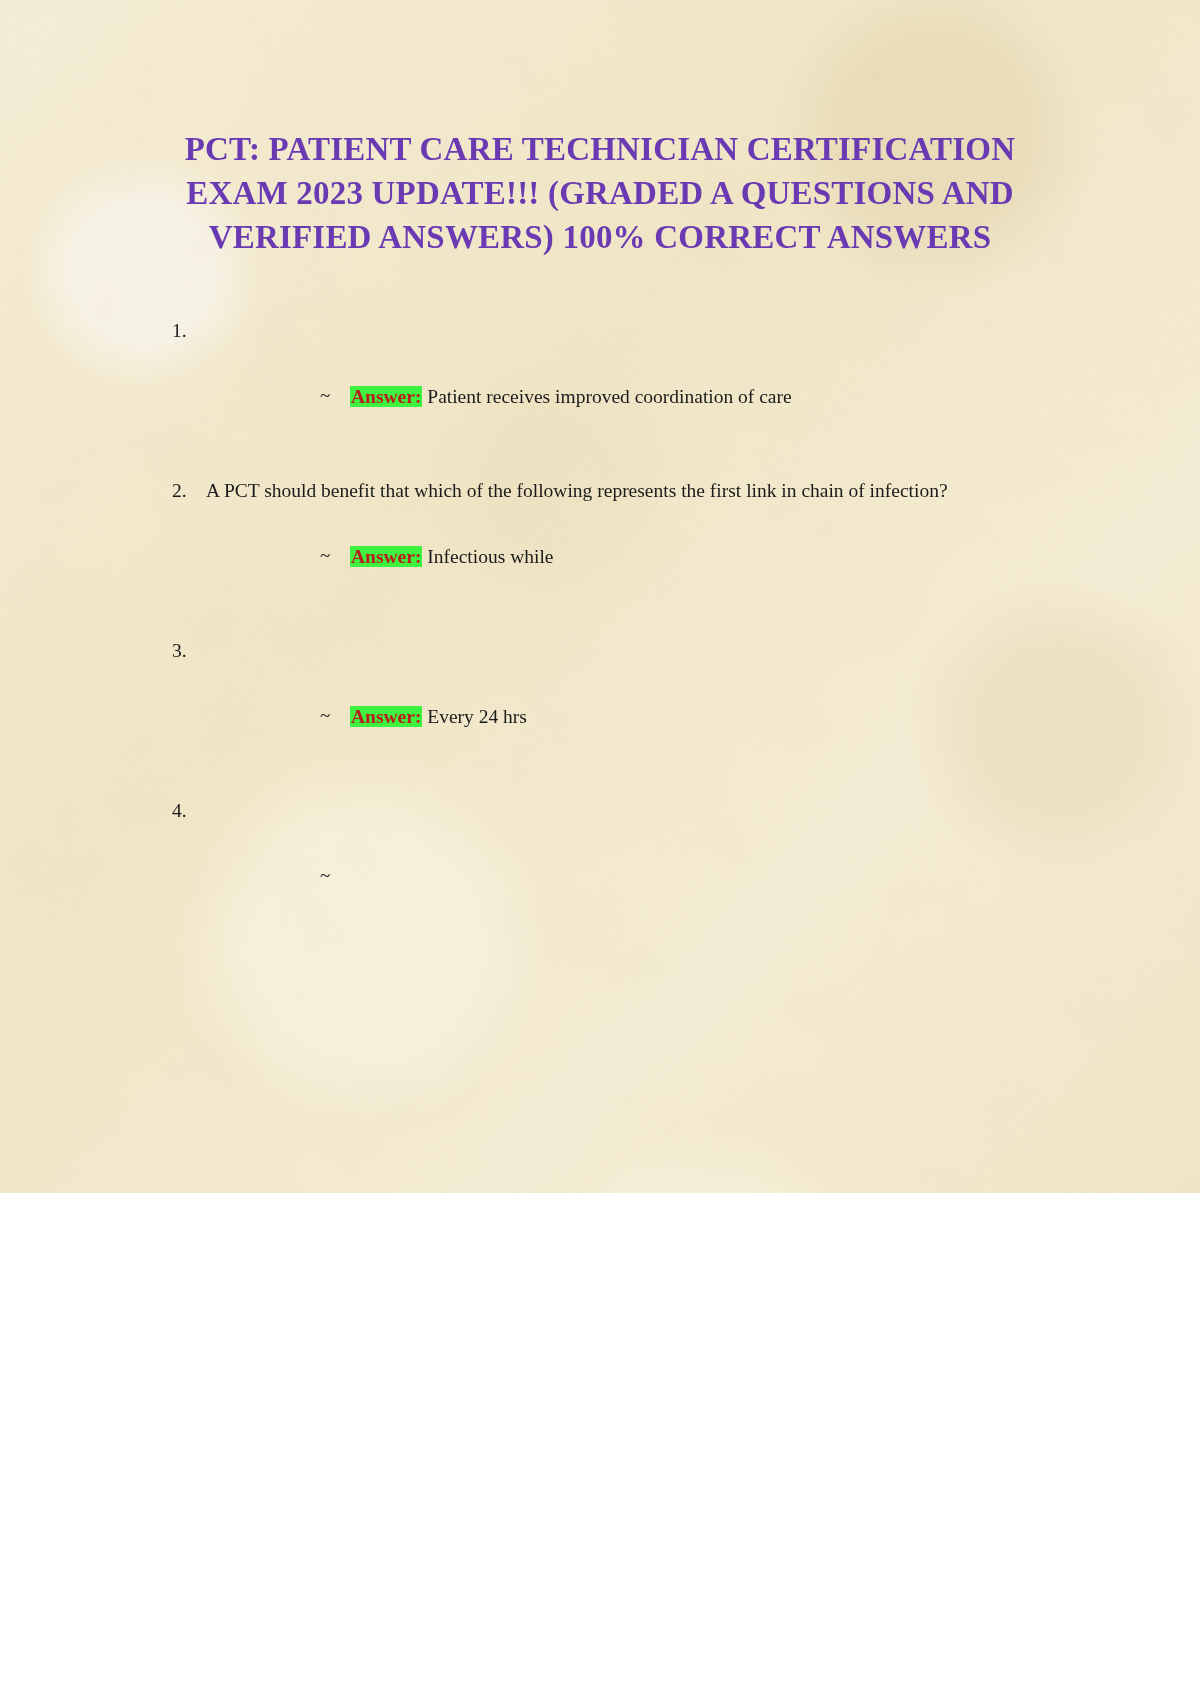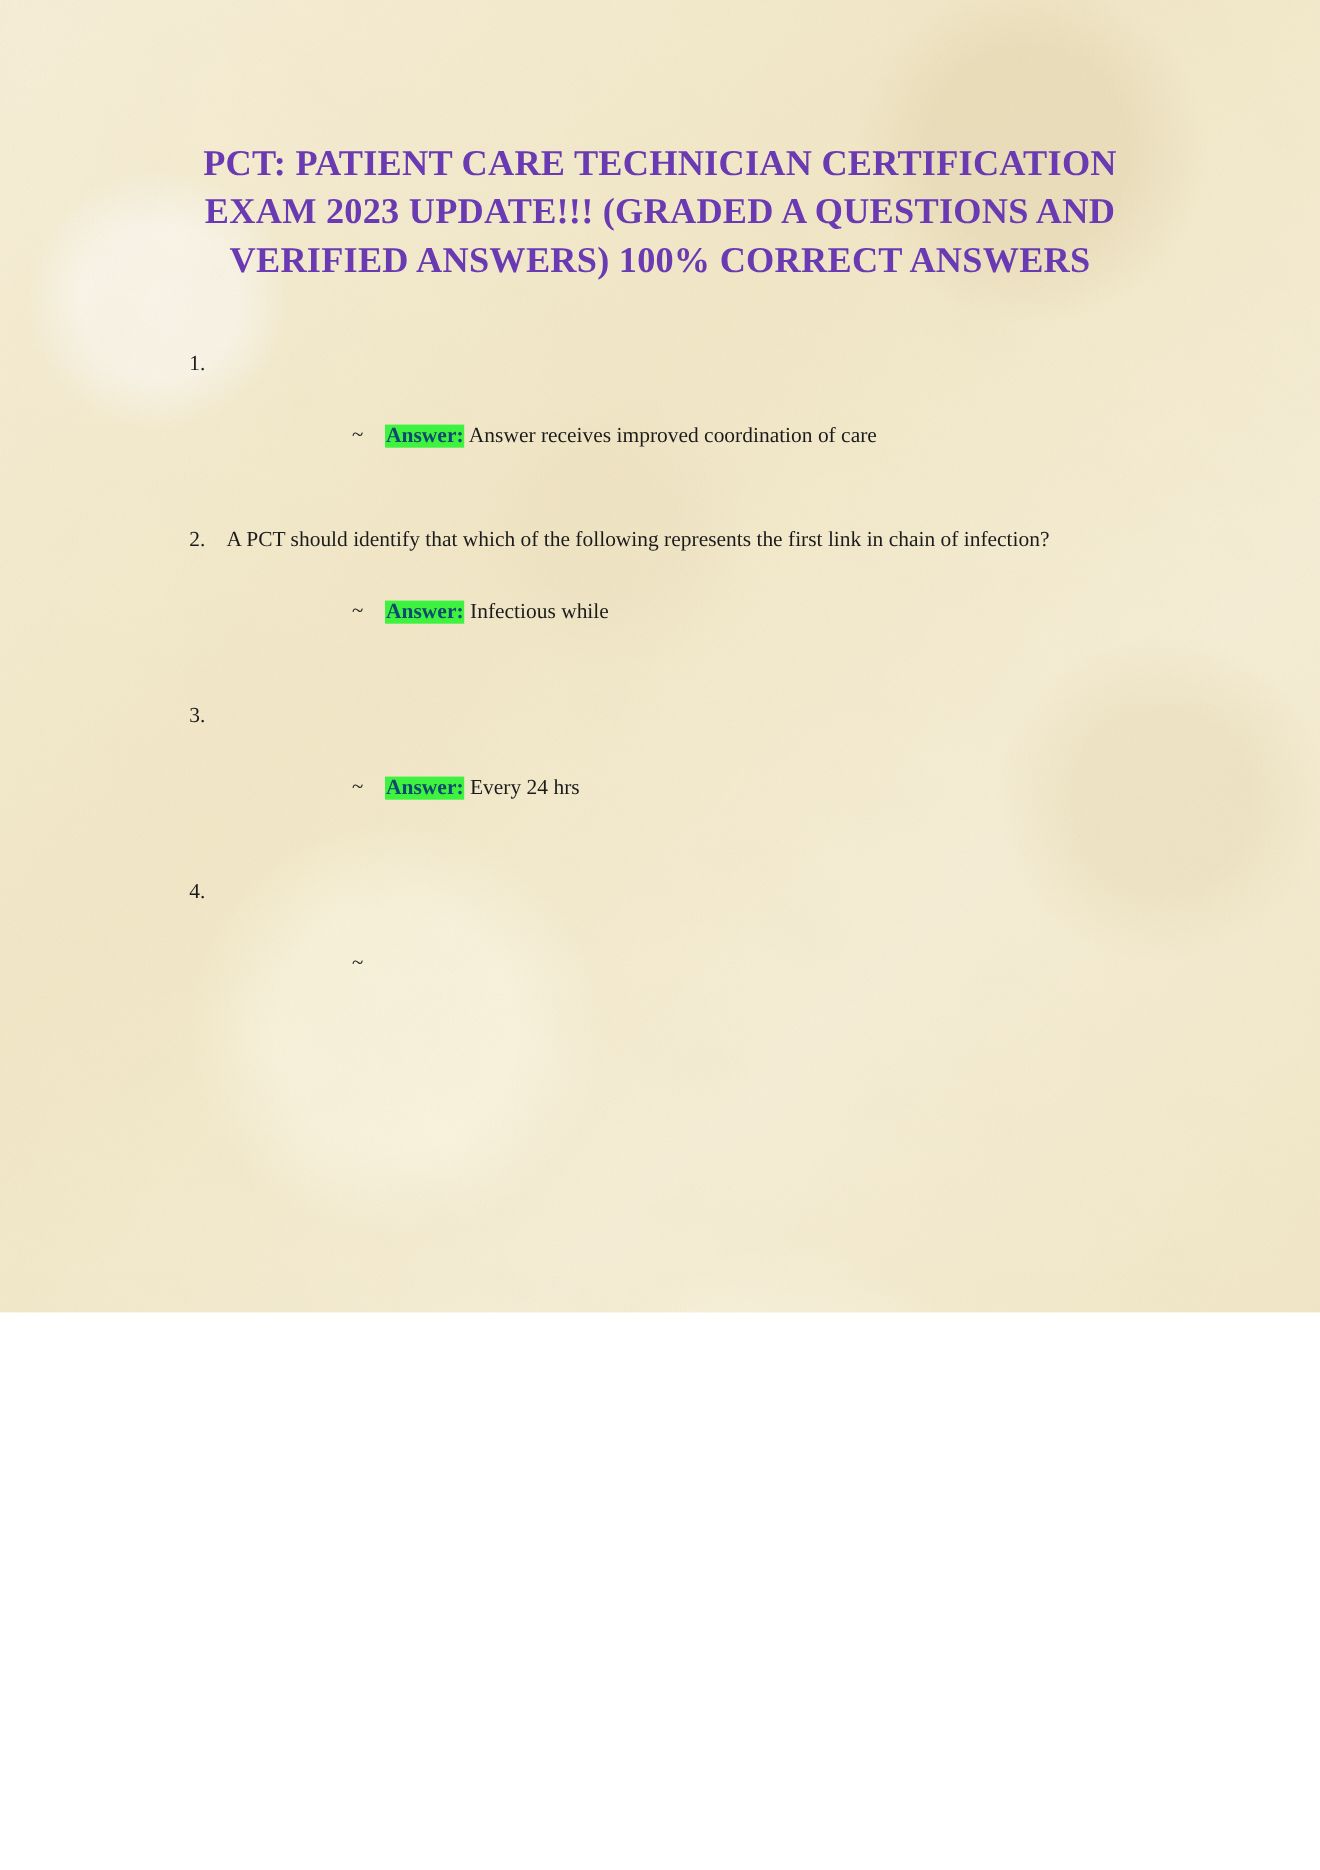--- a/index.html
+++ b/index.html
@@ -106,21 +106,21 @@
   .atext {
     flex: 1;
     font-size: 19.5px;
     line-height: 1.4;
     color: #1b1b1b;
     max-width: 640px;
   }
   .alabel {
     background: #3ff23f;
     font-weight: bold;
-    color: #0c4a6e;
+    color: #b91c1c;
     padding: 0 1px;
   }
   .gap-1 { height: 58px; }
   .gap-2 { height: 58px; }
   .gap-3 { height: 58px; }
   .bottom-strip {
     position: absolute;
     left: 0;
     top: 1512px;
     width: 1200px;
@@ -167,29 +167,29 @@
     <h1 class="doc-title">PCT: PATIENT CARE TECHNICIAN CERTIFICATION EXAM 2023 UPDATE!!! (GRADED A QUESTIONS AND VERIFIED ANSWERS) 100% CORRECT ANSWERS</h1>
 
     <ol class="qlist">
 
       <li class="qitem">
         <div class="qrow">
           <div class="qnum">1.</div>
         </div>
         <div class="arow">
           <div class="tilde">~</div>
-          <div class="atext"><span class="alabel">Answer:</span> <span>Answer receives improved coordination of care</span></div>
+          <div class="atext"><span class="alabel">Answer:</span> <span>Patient receives improved coordination of care</span></div>
         </div>
         <div class="gap-1"></div>
       </li>
 
       <li class="qitem">
         <div class="qrow">
           <div class="qnum">2.</div>
-          <div class="qtext">A PCT should identify that which of the following represents the first link in chain of infection?</div>
+          <div class="qtext">A PCT should benefit that which of the following represents the first link in chain of infection?</div>
         </div>
         <div class="arow">
           <div class="tilde">~</div>
           <div class="atext"><span class="alabel">Answer:</span> <span>Infectious while</span></div>
         </div>
         <div class="gap-2"></div>
       </li>
 
       <li class="qitem">
         <div class="qrow">

